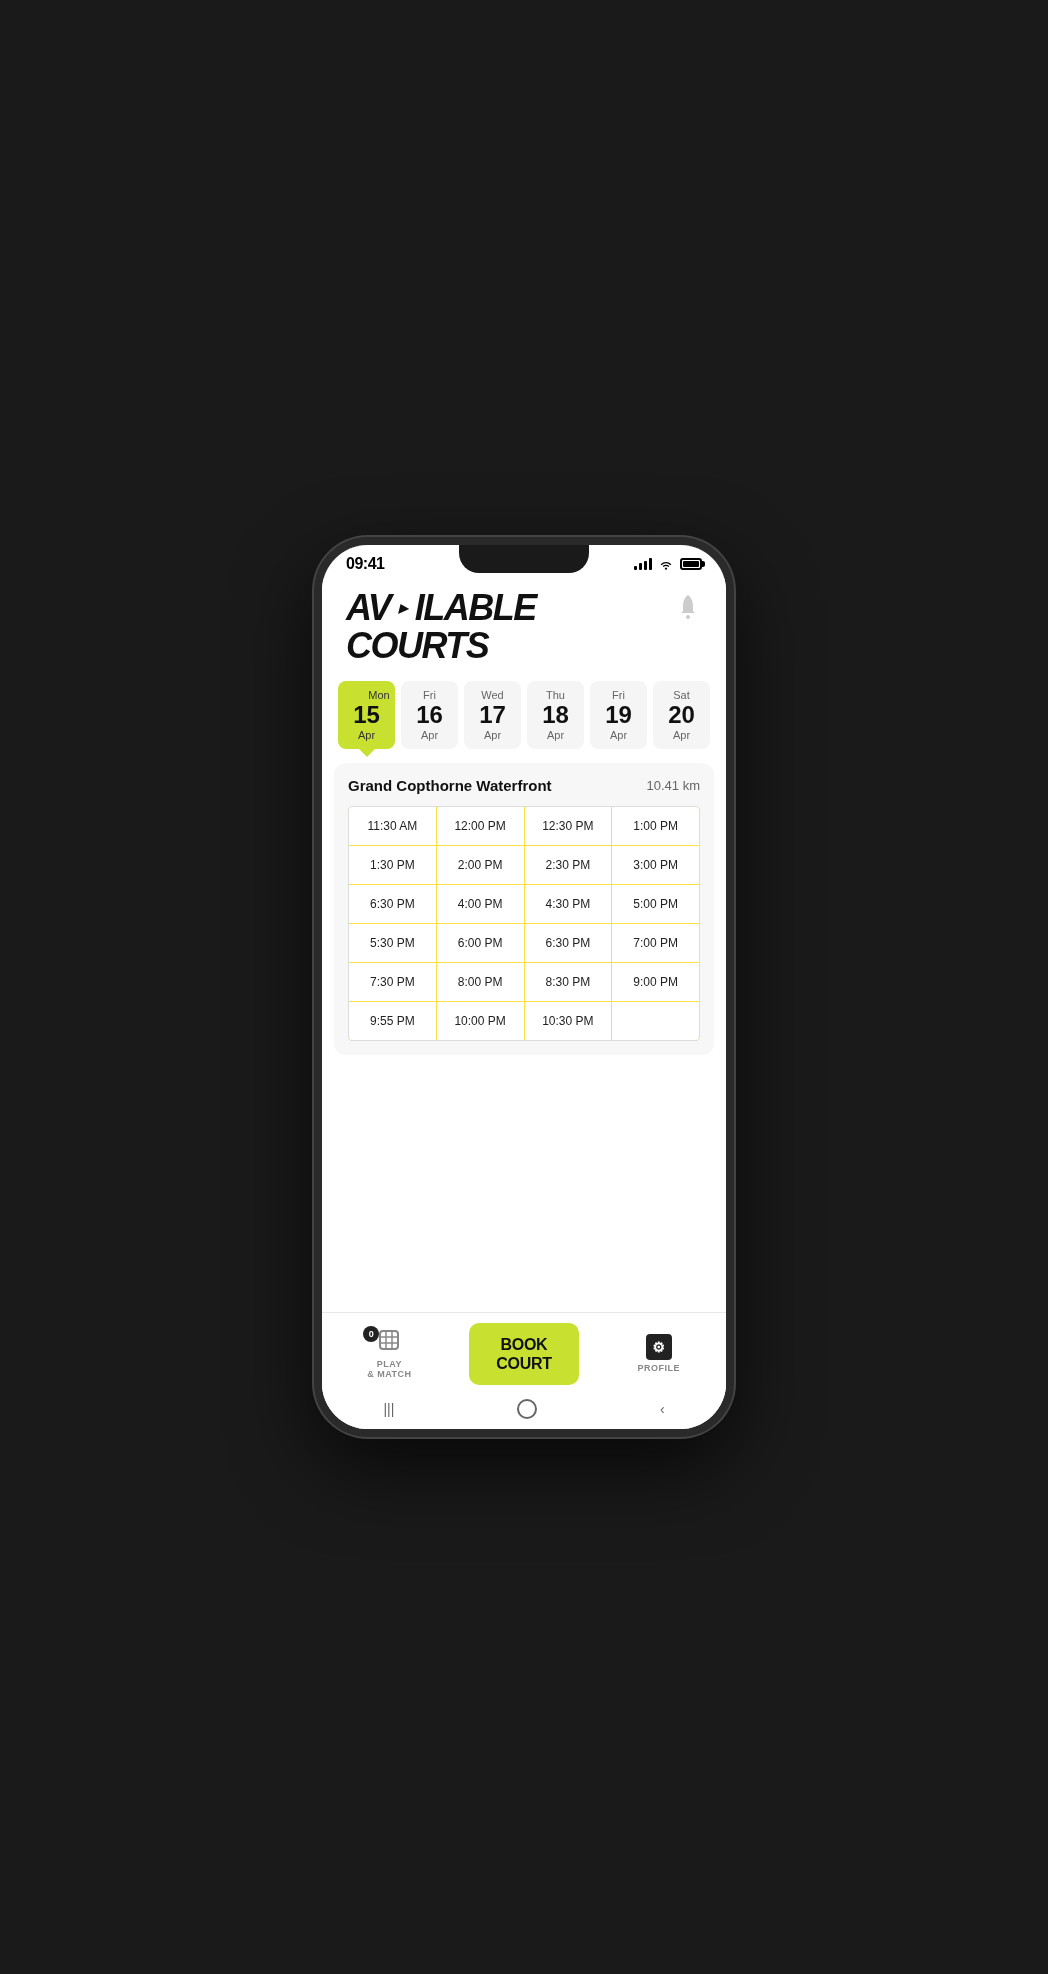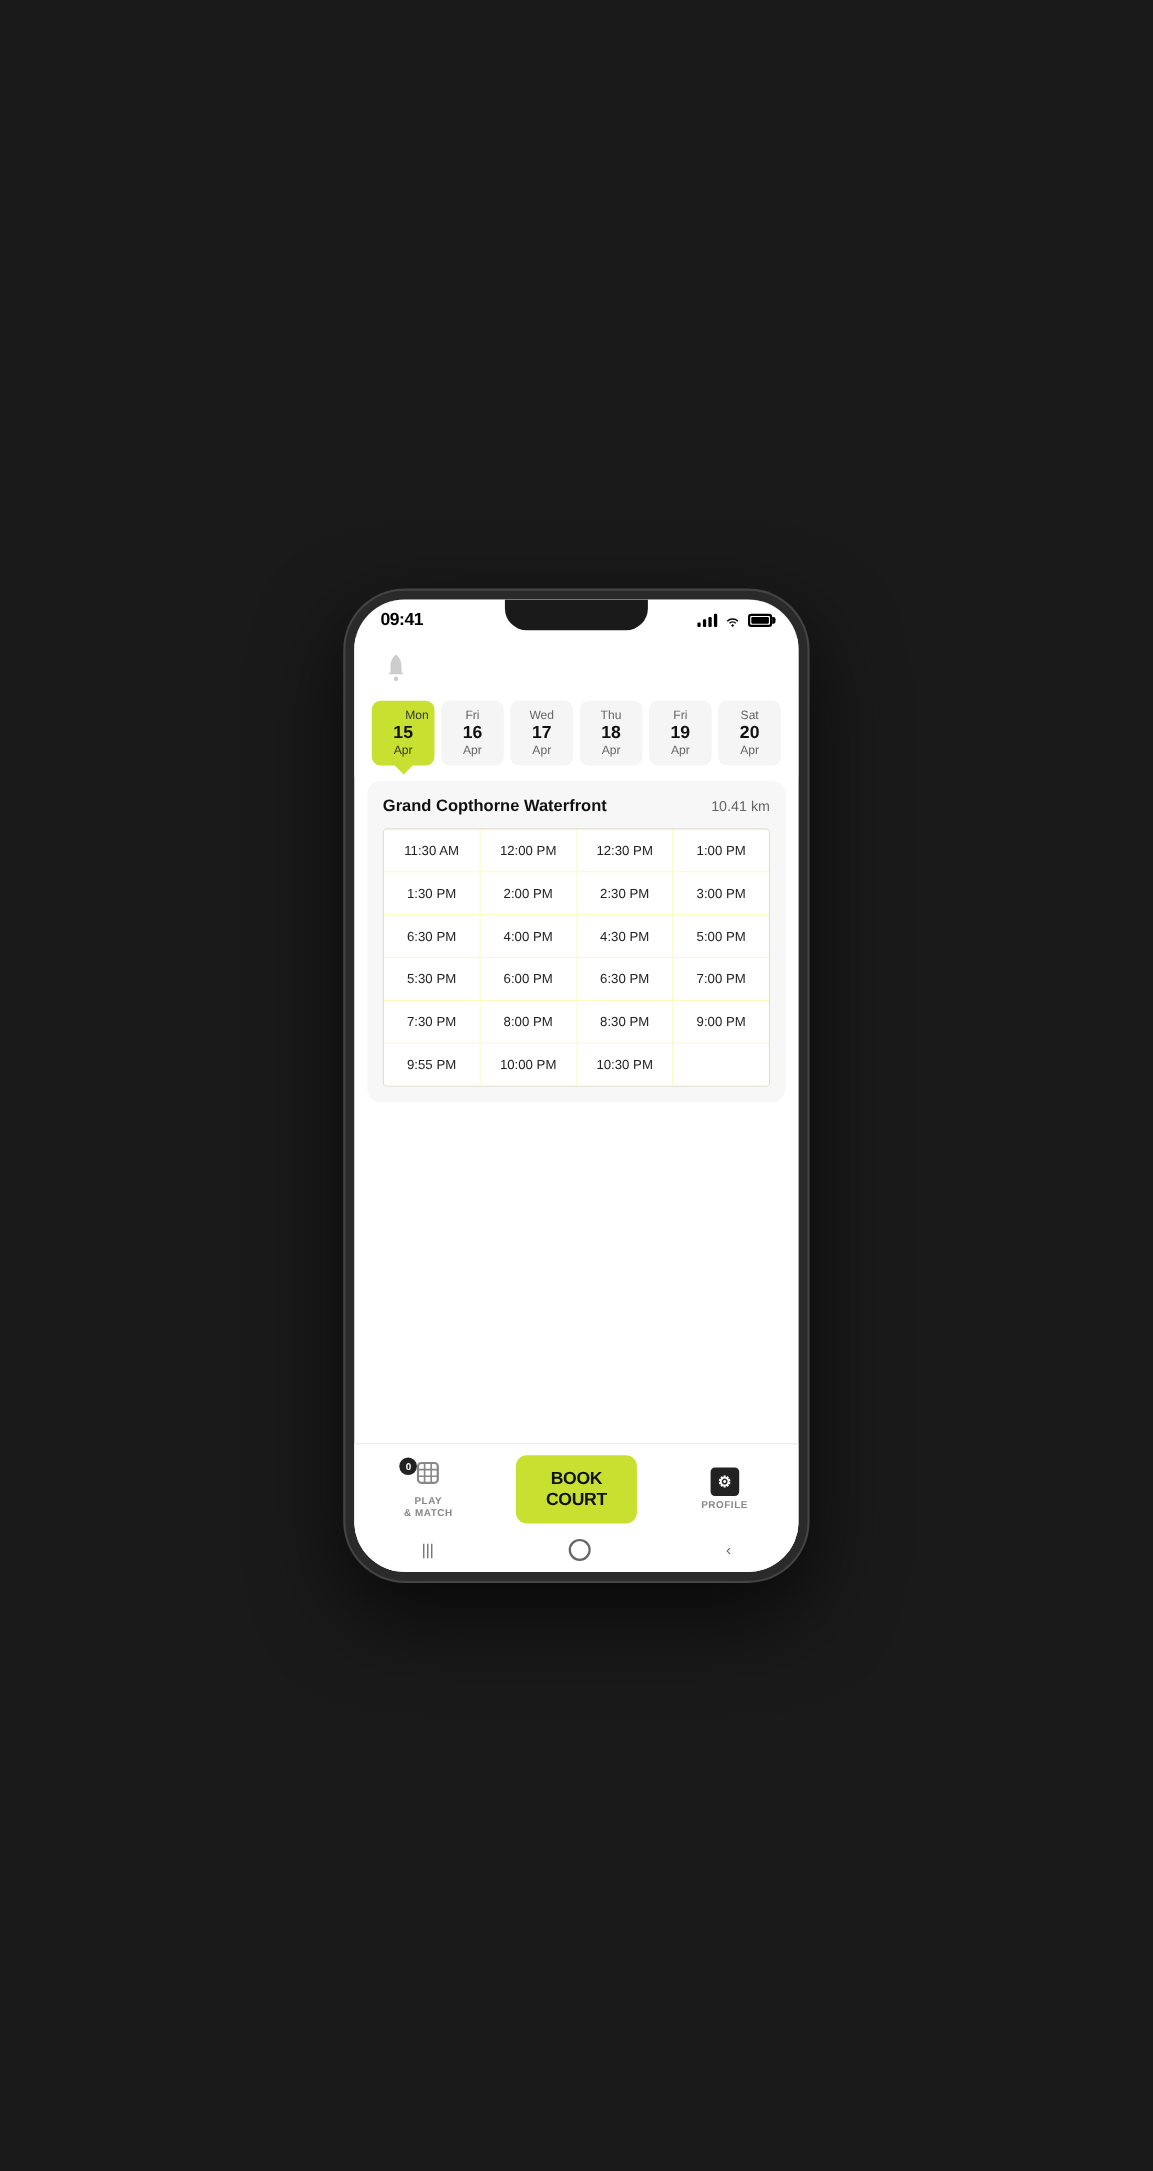--- a/index.html
+++ b/index.html
@@ -180,21 +180,21 @@
       color: #666;
       font-weight: 500;
     }
 
     .date-item.active .date-day-name {
       color: #333;
       margin-left: 25px;
     }
 
     .date-number {
-      font-size: 16px;
+      font-size: 24px;
       font-weight: 900;
       color: #111;
       line-height: 1.2;
     }
 
     .date-month {
       font-size: 11px;
       color: #666;
       font-weight: 500;
     }
@@ -259,21 +259,21 @@
     .court-distance {
       font-size: 13px;
       color: #666;
       font-weight: 400;
     }
 
     .time-grid {
       display: grid;
       grid-template-columns: repeat(4, 1fr);
       gap: 1px;
-      background: #fef9c3;
+      background: #fde047;
       border: 1px solid #ddd;
       border-radius: 4px;
       overflow: hidden;
     }
 
     .time-slot {
       background: white;
       padding: 12px 4px;
       text-align: center;
       font-size: 12px;
@@ -445,20 +445,26 @@
       </svg>
       <div class="battery-icon">
         <div class="battery-fill"></div>
       </div>
     </div>
   </div>
 
   <div class="app-content">
 
     <div class="header">
+      <div class="title-main">
+        <span class="available-line">
+          AV<span class="special-a"><span class="a-letter">A</span></span>ILABLE
+        </span>
+        <span class="courts-line">COURTS</span>
+      </div>
       <svg class="bell-icon" viewBox="0 0 24 28" fill="none">
         <path d="M12 2C12 2 7 5 7 13v5l-2 2h14l-2-2v-5c0-8-5-11-5-11z" fill="#ccc"></path>
         <circle cx="12" cy="24" r="2" fill="#ccc"></circle>
       </svg>
     </div>
 
     <div class="date-selector">
       <div class="date-item active">
         <span class="date-day-name">Mon</span>
         <span class="date-number">15</span>

